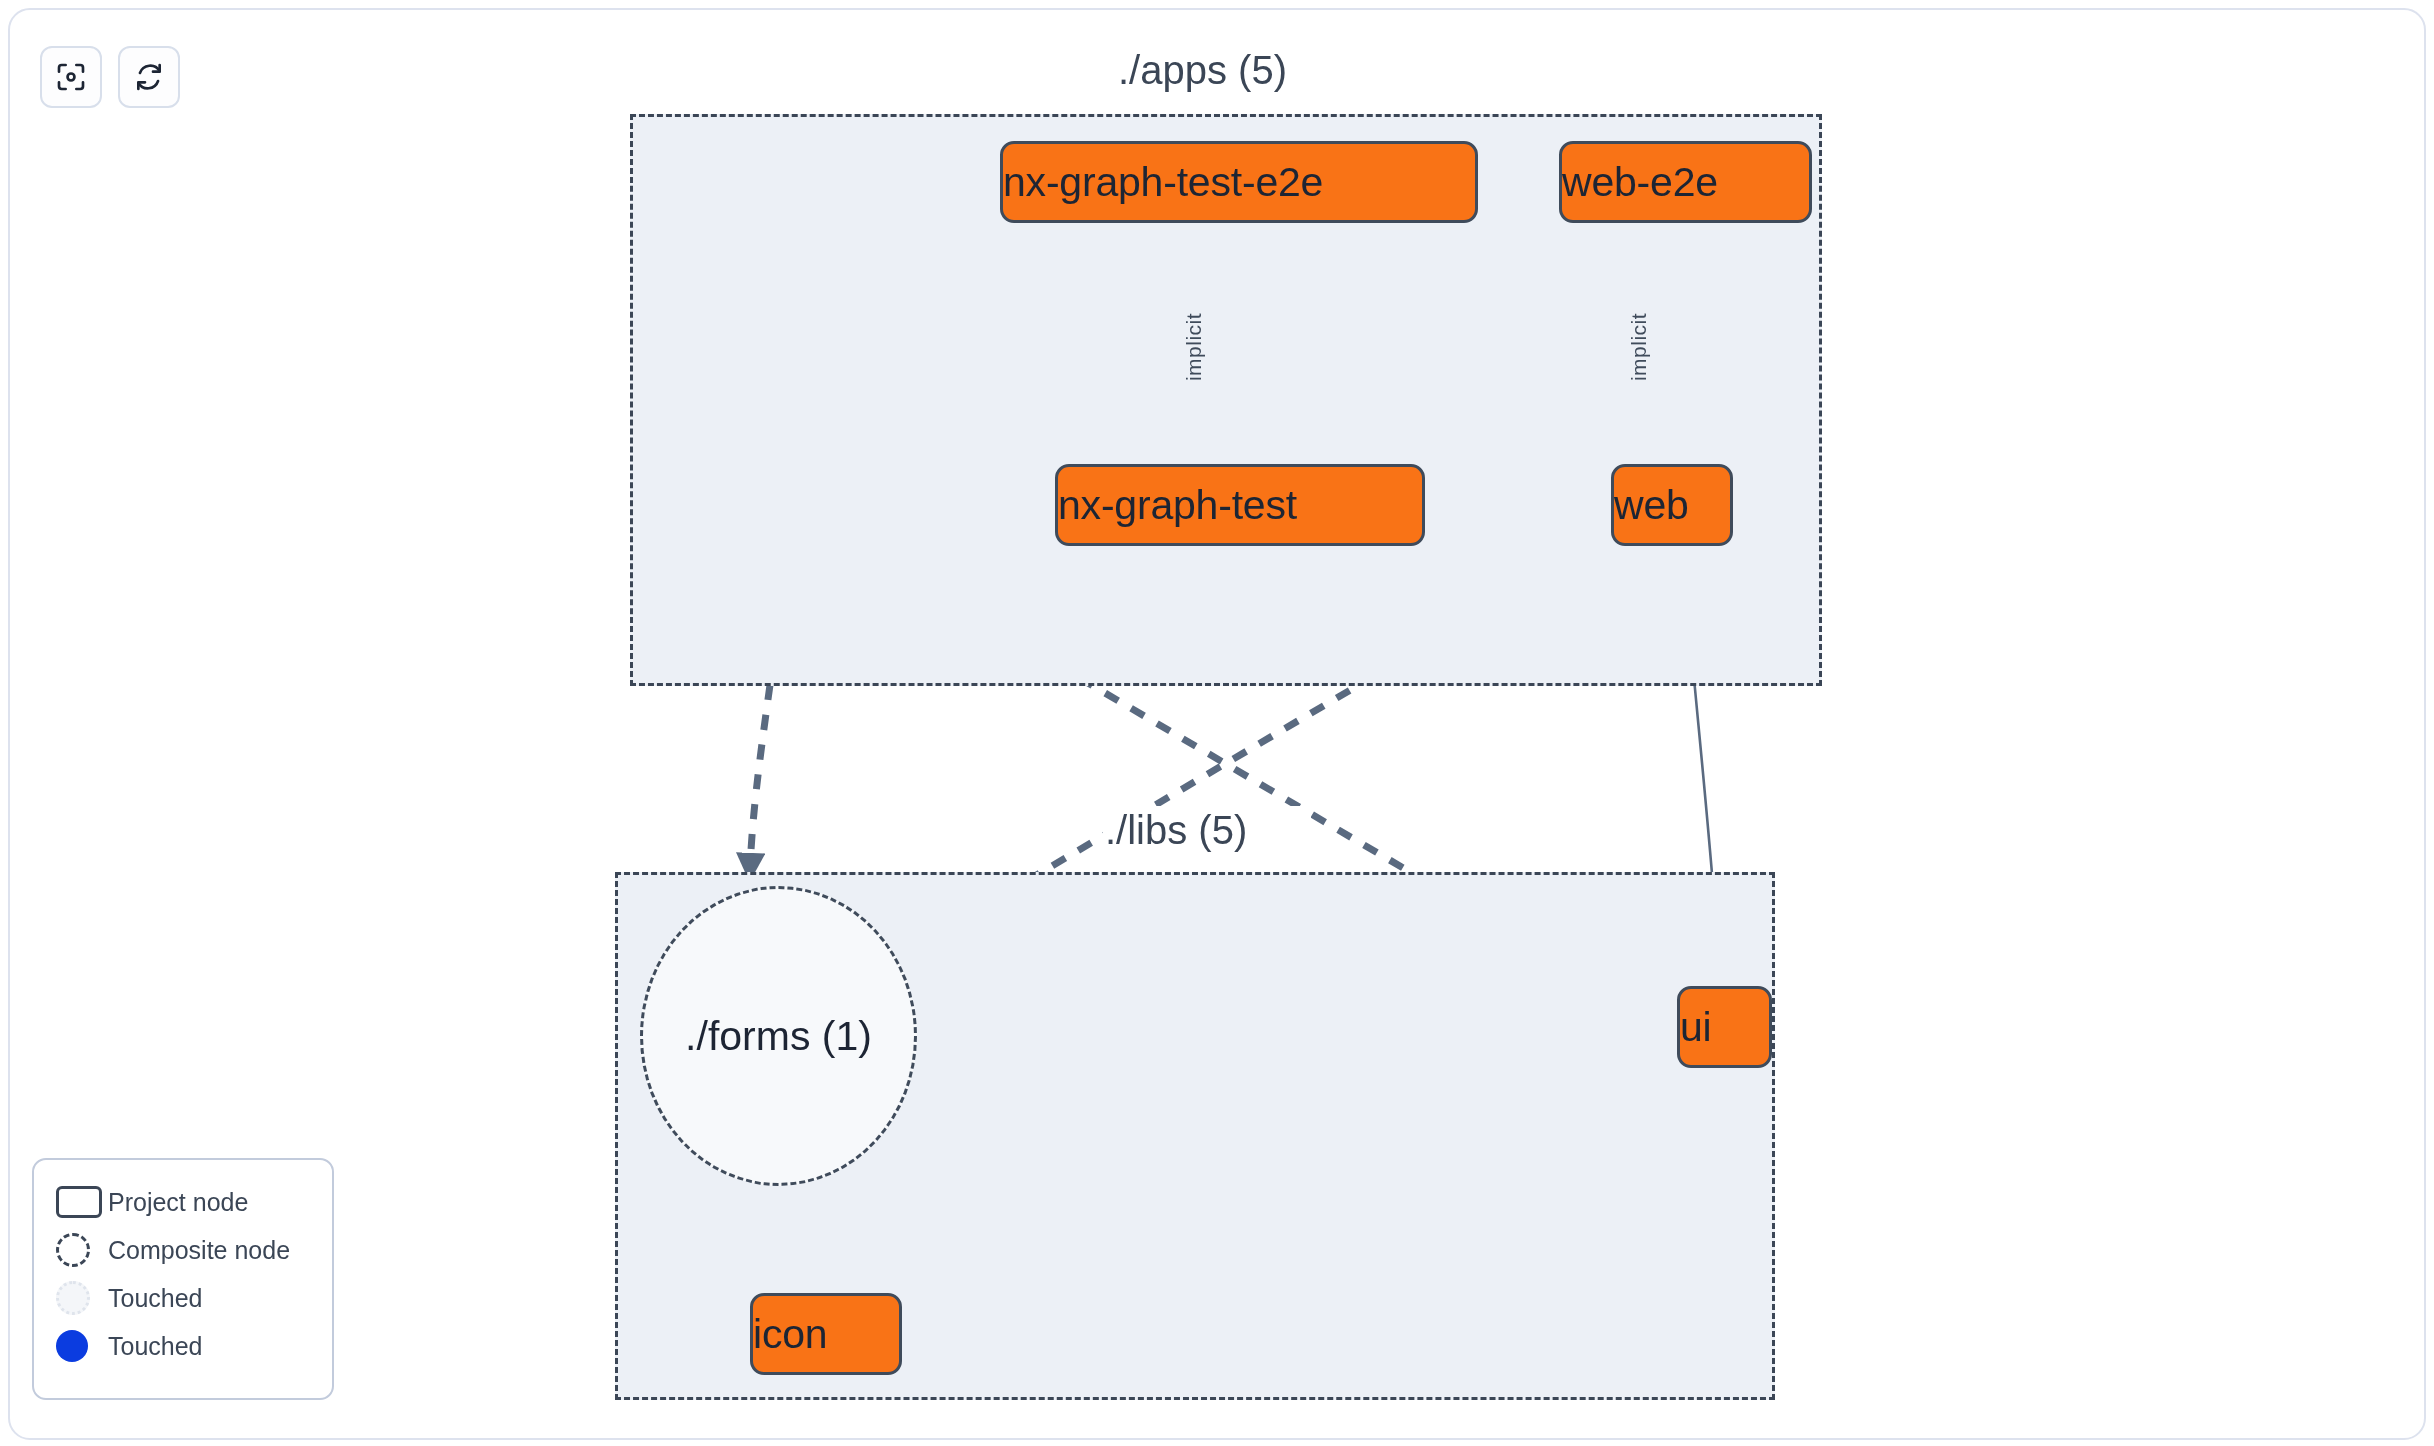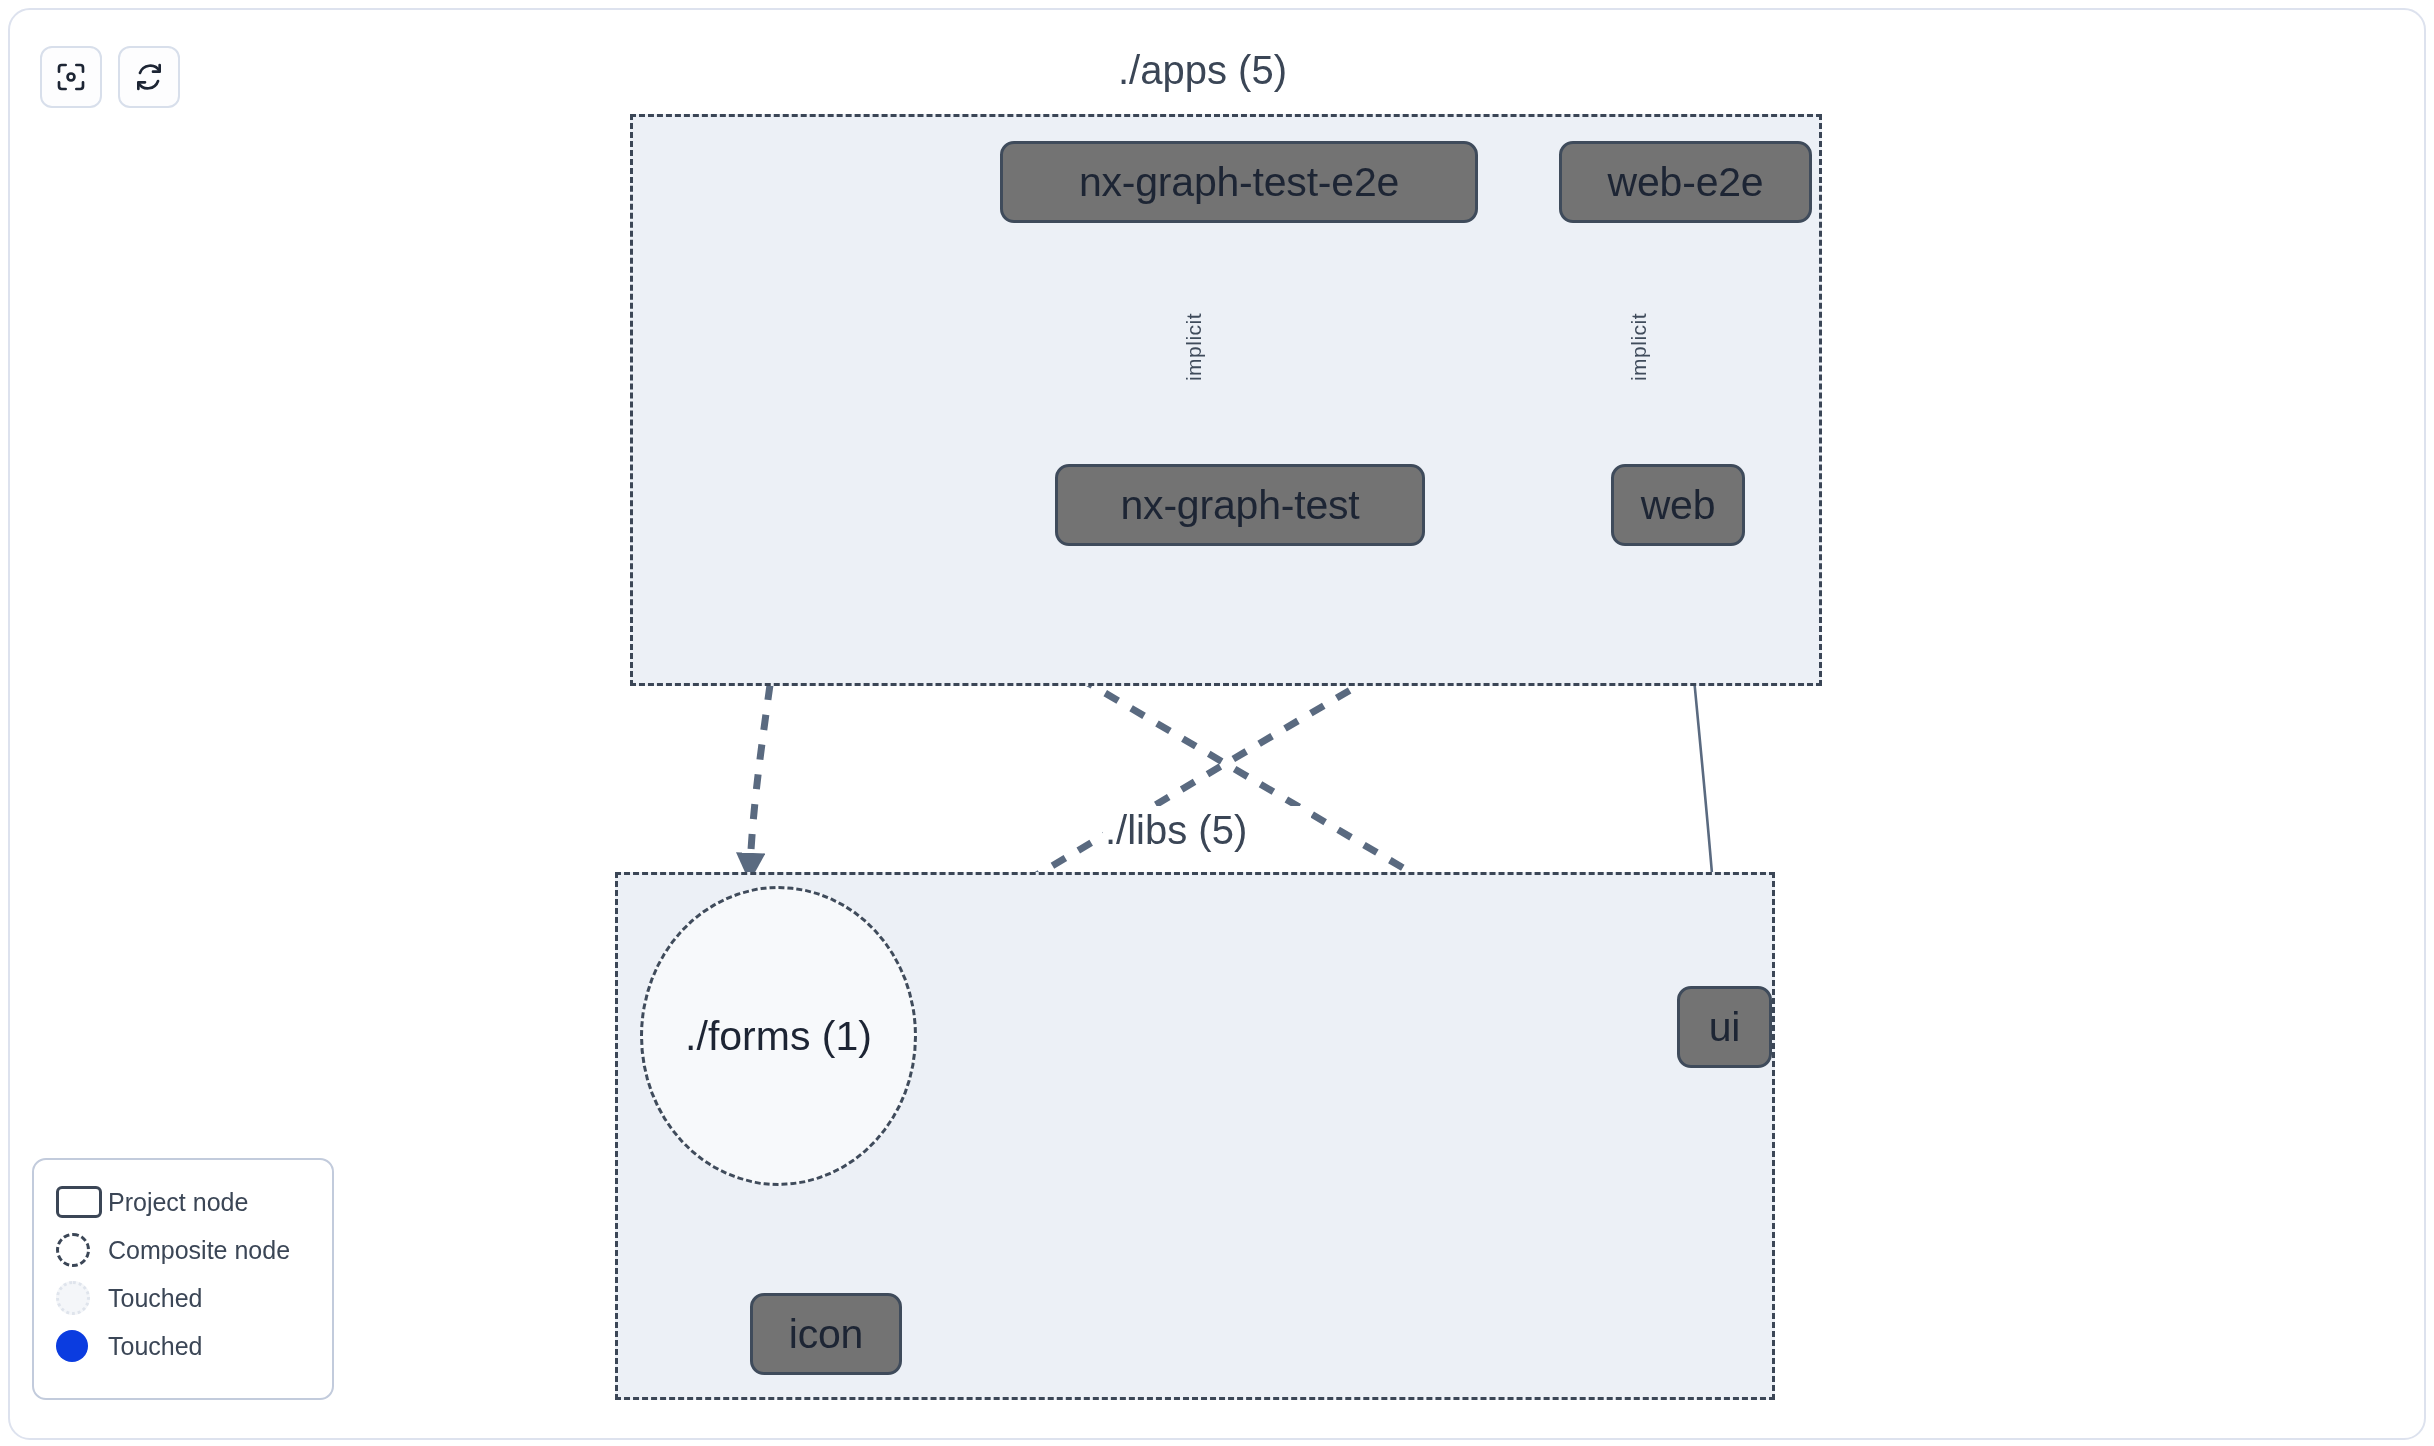--- a/index.html
+++ b/index.html
@@ -63,26 +63,26 @@
     left: 0;
     top: 0;
     width: 2418px;
     height: 1432px;
   }
 
   
   .node {
     position: absolute;
     box-sizing: border-box;
-    background: #737373;
+    background: #f97316;
     border: 3px solid #3f4b5b;
     border-radius: 14px;
     display: flex;
     align-items: center;
-    justify-content: center;
+    justify-content: flex-start;
     color: #1d2534;
     font-size: 41px;
     font-family: "Liberation Sans", sans-serif;
     letter-spacing: -0.2px;
     white-space: nowrap;
     cursor: pointer;
     z-index: 25;
   }
 
   
@@ -271,21 +271,21 @@
     </div>
 
     <div class="node" style="left:1549px; top:131px; width:253px; height:82px;">
       <span>web-e2e</span>
     </div>
 
     <div class="node" style="left:1045px; top:454px; width:370px; height:82px;">
       <span>nx-graph-test</span>
     </div>
 
-    <div class="node" style="left:1601px; top:454px; width:134px; height:82px;">
+    <div class="node" style="left:1601px; top:454px; width:122px; height:82px;">
       <span>web</span>
     </div>
 
     <div class="node" style="left:1667px; top:976px; width:95px; height:82px;">
       <span>ui</span>
     </div>
 
     <div class="node" style="left:692px; top:1283px; width:152px; height:82px;margin-left:48px;">
       <span>icon</span>
     </div>

